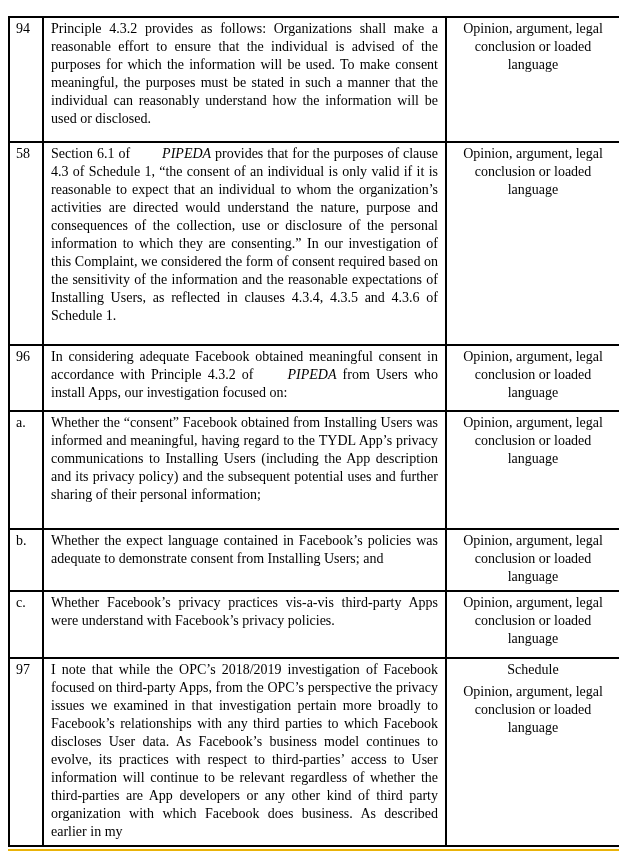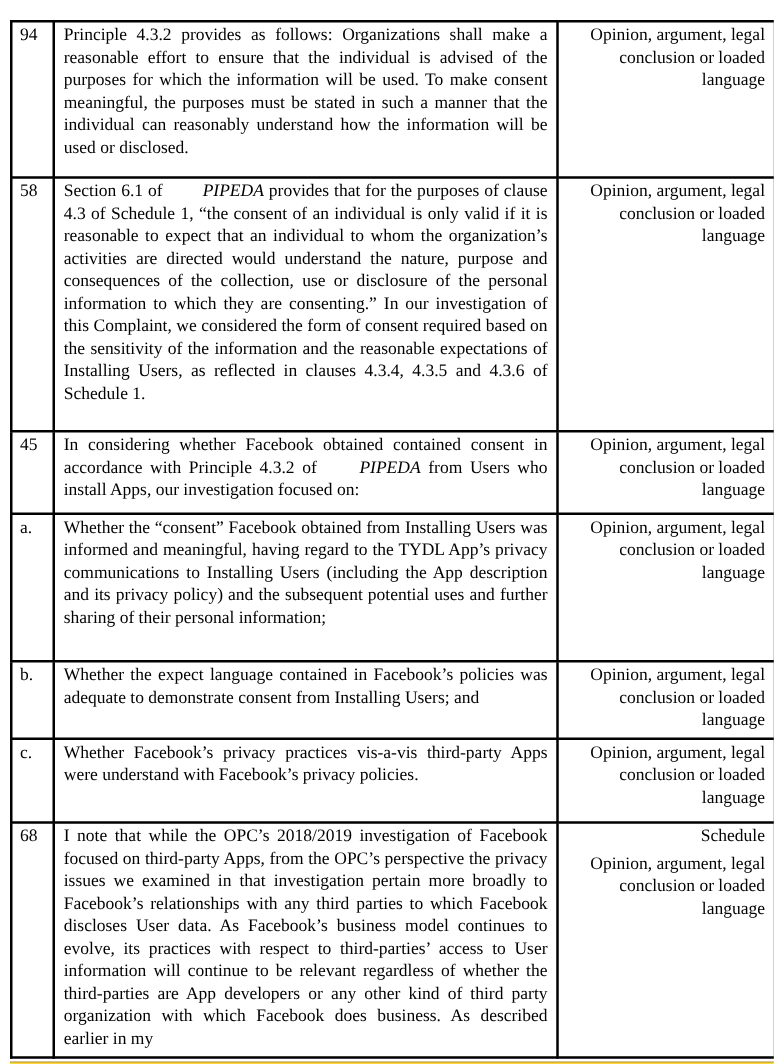--- a/index.html
+++ b/index.html
@@ -33,21 +33,21 @@
   col.c-obj { width: 174px; }
   td {
     border: 2px solid #000;
     vertical-align: top;
     padding: 2px 7px 4px 7px;
     font-size: 14px;
     line-height: 18px;
   }
   td.cell-num { padding-left: 6px; }
   td.cell-text { text-align: justify; }
-  td.cell-obj { text-align: right; }
+  td.cell-obj { text-align: center; }
   tr.r1 { height: 125px; }
   tr.r2 { height: 203px; }
   tr.r3 { height: 66px; }
   tr.r4 { height: 118px; }
   tr.r5 { height: 61px; }
   tr.r6 { height: 67px; }
   .obj-line:empty { display: none; }
   .obj-line + .obj-line { margin-top: 4px; }
   i { font-style: italic; margin-left: 28px; }
 </style>
@@ -73,22 +73,22 @@
         </tr>
         <tr class="r2">
           <td class="cell-num">58</td>
           <td class="cell-text"><span>Section 6.1 of </span><i>PIPEDA</i><span> provides that for the purposes of clause 4.3 of Schedule 1, “the consent of an individual is only valid if it is reasonable to expect that an individual to whom the organization’s activities are directed would understand the nature, purpose and consequences of the collection, use or disclosure of the personal information to which they are consenting.” In our investigation of this Complaint, we considered the form of consent required based on the sensitivity of the information and the reasonable expectations of Installing Users, as reflected in clauses 4.3.4, 4.3.5 and 4.3.6 of Schedule 1.</span></td>
           <td class="cell-obj">
             <div class="obj-line">Opinion, argument, legal conclusion or loaded language</div>
 
           </td>
         </tr>
         <tr class="r3">
-          <td class="cell-num">45</td>
-          <td class="cell-text"><span>In considering whether Facebook obtained contained consent in accordance with Principle 4.3.2 of </span><i>PIPEDA</i><span> from Users who install Apps, our investigation focused on:</span></td>
+          <td class="cell-num">96</td>
+          <td class="cell-text"><span>In considering adequate Facebook obtained meaningful consent in accordance with Principle 4.3.2 of </span><i>PIPEDA</i><span> from Users who install Apps, our investigation focused on:</span></td>
           <td class="cell-obj">
             <div class="obj-line">Opinion, argument, legal conclusion or loaded language</div>
 
           </td>
         </tr>
         <tr class="r4">
           <td class="cell-num">a.</td>
           <td class="cell-text"><span>Whether the “consent” Facebook obtained from Installing Users was informed and meaningful, having regard to the TYDL App’s privacy communications to Installing Users (including the App description and its privacy policy) and the subsequent potential uses and further sharing of their personal information;</span></td>
           <td class="cell-obj">
             <div class="obj-line">Opinion, argument, legal conclusion or loaded language</div>
@@ -105,21 +105,21 @@
         </tr>
         <tr class="r6">
           <td class="cell-num">c.</td>
           <td class="cell-text"><span>Whether Facebook’s privacy practices vis-a-vis third-party Apps were understand with Facebook’s privacy policies.</span></td>
           <td class="cell-obj">
             <div class="obj-line">Opinion, argument, legal conclusion or loaded language</div>
 
           </td>
         </tr>
         <tr class="r7">
-          <td class="cell-num">68</td>
+          <td class="cell-num">97</td>
           <td class="cell-text"><span>I note that while the OPC’s 2018/2019 investigation of Facebook focused on third-party Apps, from the OPC’s perspective the privacy issues we examined in that investigation pertain more broadly to Facebook’s relationships with any third parties to which Facebook discloses User data. As Facebook’s business model continues to evolve, its practices with respect to third-parties’ access to User information will continue to be relevant regardless of whether the third-parties are App developers or any other kind of third party organization with which Facebook does business. As described earlier in my</span></td>
           <td class="cell-obj">
             <div class="obj-line">Schedule</div>
             <div class="obj-line">Opinion, argument, legal conclusion or loaded language</div>
           </td>
         </tr>
       </tbody>
     </table>
   </div>
 </div>

